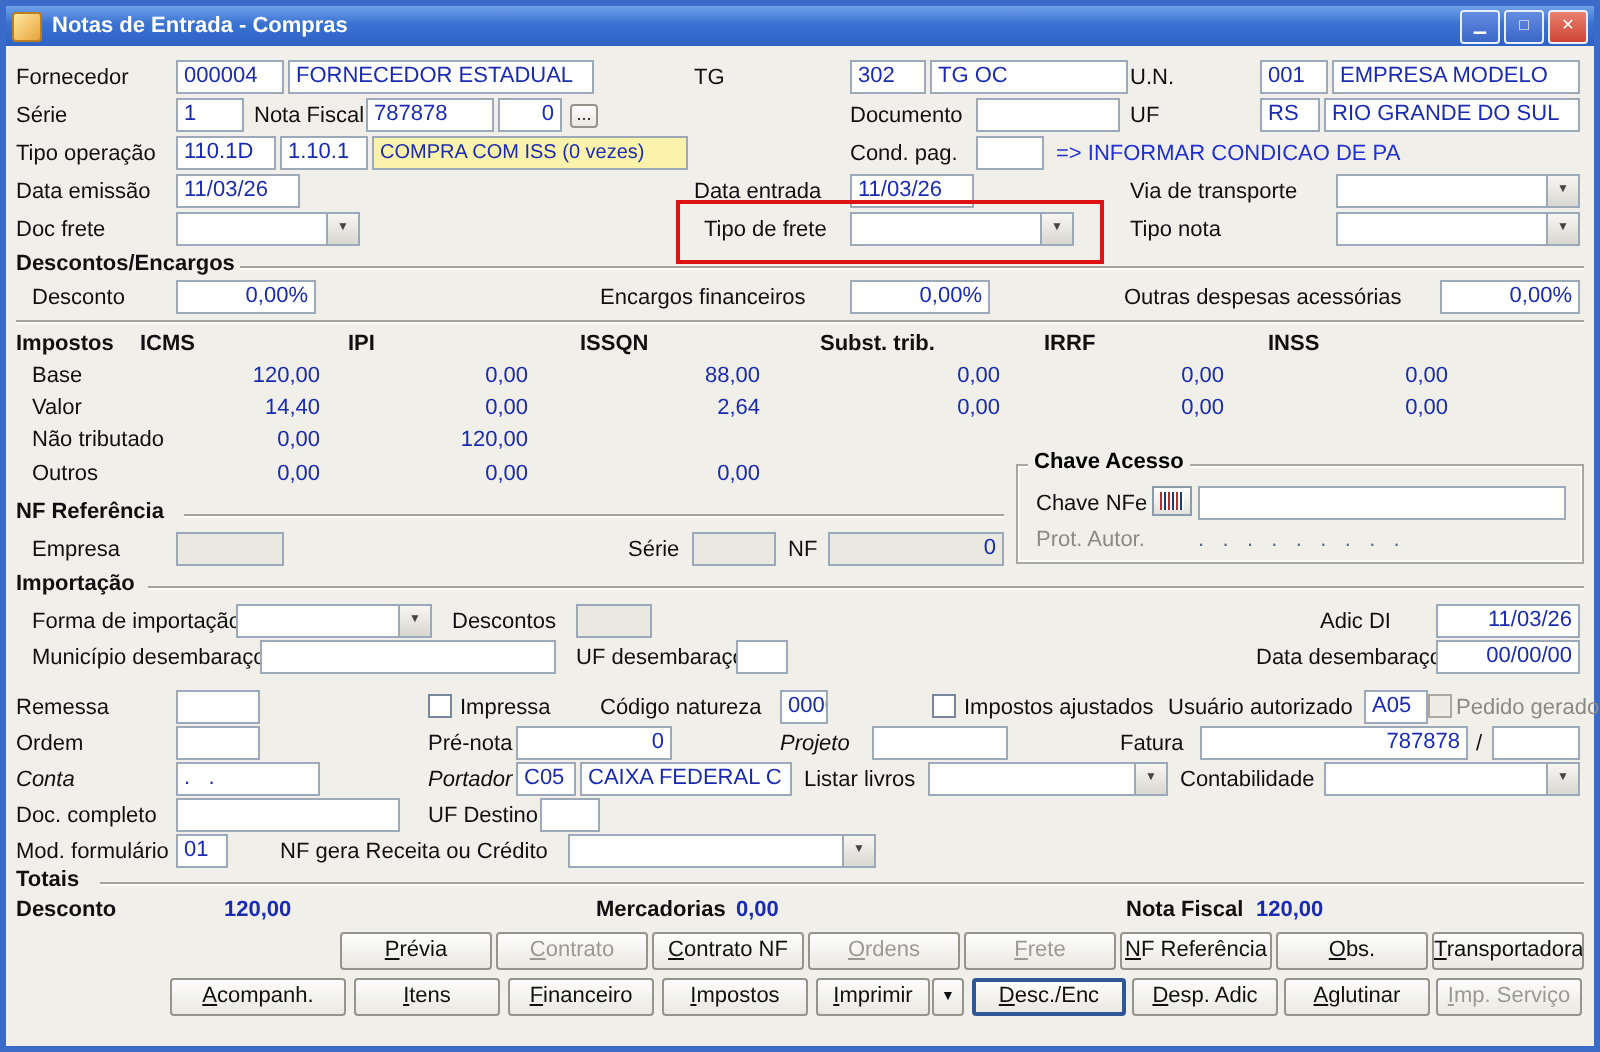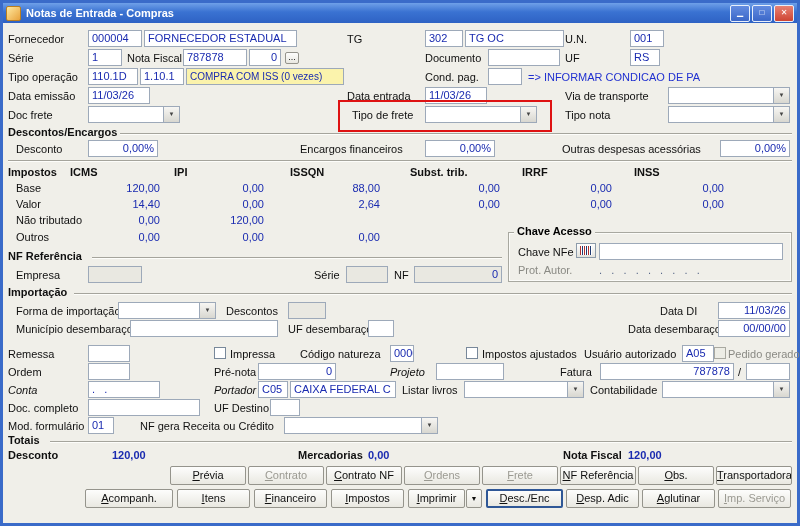--- a/index.html
+++ b/index.html
@@ -70,31 +70,33 @@
   </div>
 
   <span class="lbl" style="left:8px;top:33px">Fornecedor</span>
   <div class="fld" style="left:88px;top:30px;width:54px">000004</div>
   <div class="fld" style="left:144px;top:30px;width:153px">FORNECEDOR ESTADUAL</div>
   <span class="lbl" style="left:347px;top:33px">TG</span>
   <div class="fld" style="left:425px;top:30px;width:38px">302</div>
   <div class="fld" style="left:465px;top:30px;width:99px">TG OC</div>
   <span class="lbl" style="left:565px;top:33px">U.N.</span>
   <div class="fld" style="left:630px;top:30px;width:34px">001</div>
+  <div class="fld" style="left:666px;top:30px;width:124px">EMPRESA MODELO</div>
 
   <span class="lbl" style="left:8px;top:52px">Série</span>
   <div class="fld" style="left:88px;top:49px;width:34px">1</div>
   <span class="lbl" style="left:127px;top:52px">Nota Fiscal</span>
   <div class="fld" style="left:183px;top:49px;width:64px">787878</div>
   <div class="fld r" style="left:249px;top:49px;width:32px">0</div>
   <div class="sbtn" style="left:285px;top:52px;width:14px;height:12px">...</div>
   <span class="lbl" style="left:425px;top:52px">Documento</span>
   <div class="fld" style="left:488px;top:49px;width:72px"></div>
   <span class="lbl" style="left:565px;top:52px">UF</span>
   <div class="fld" style="left:630px;top:49px;width:30px">RS</div>
+  <div class="fld" style="left:662px;top:49px;width:128px">RIO GRANDE DO SUL</div>
 
   <span class="lbl" style="left:8px;top:71px">Tipo operação</span>
   <div class="fld" style="left:88px;top:68px;width:50px">110.1D</div>
   <div class="fld" style="left:140px;top:68px;width:44px">1.10.1</div>
   <div class="fld yl sm" style="left:186px;top:68px;width:158px">COMPRA COM ISS (0 vezes)</div>
   <span class="lbl" style="left:425px;top:71px">Cond. pag.</span>
   <div class="fld" style="left:488px;top:68px;width:34px"></div>
   <span class="hint" style="left:528px;top:71px">=&gt; INFORMAR CONDICAO DE PA</span>
 
   <span class="lbl" style="left:8px;top:90px">Data emissão</span>
@@ -189,21 +191,21 @@
 
   <span class="lbl b" style="left:8px;top:286px">Importação</span>
   <div class="hline" style="left:74px;top:293px;width:718px"></div>
   <span class="lbl" style="left:16px;top:305px">Forma de importação</span>
   <div class="fld combo" style="left:118px;top:302px;width:98px">
     
     <span class="arr">▼</span>
   </div>
   <span class="lbl" style="left:226px;top:305px">Descontos</span>
   <div class="fld dis" style="left:288px;top:302px;width:38px"></div>
-  <span class="lbl" style="left:660px;top:305px">Data DI</span>
+  <span class="lbl" style="left:660px;top:305px">Adic DI</span>
   <div class="fld r" style="left:718px;top:302px;width:72px">11/03/26</div>
   <span class="lbl" style="left:16px;top:323px">Município desembaraço</span>
   <div class="fld" style="left:130px;top:320px;width:148px"></div>
   <span class="lbl" style="left:288px;top:323px">UF desembaraço</span>
   <div class="fld" style="left:368px;top:320px;width:26px"></div>
   <span class="lbl" style="left:628px;top:323px">Data desembaraço</span>
   <div class="fld r" style="left:718px;top:320px;width:72px">00/00/00</div>
 
   <span class="lbl" style="left:8px;top:348px">Remessa</span>
   <div class="fld" style="left:88px;top:345px;width:42px"></div>

